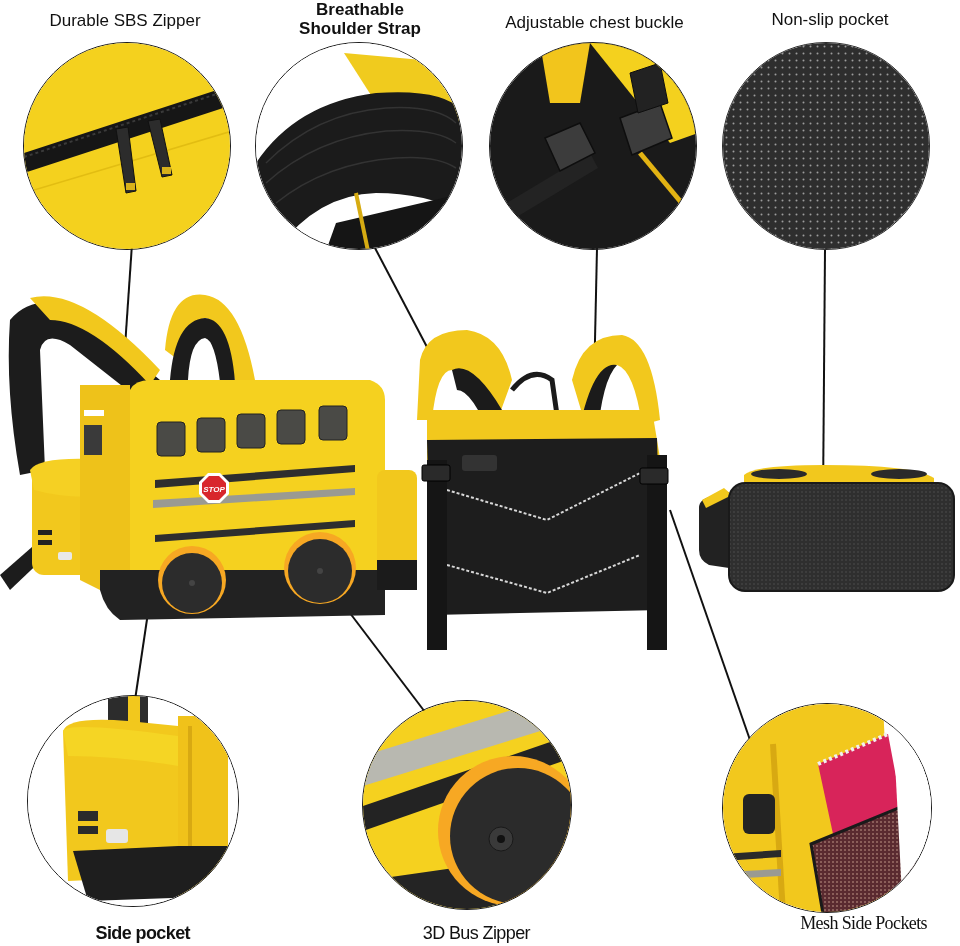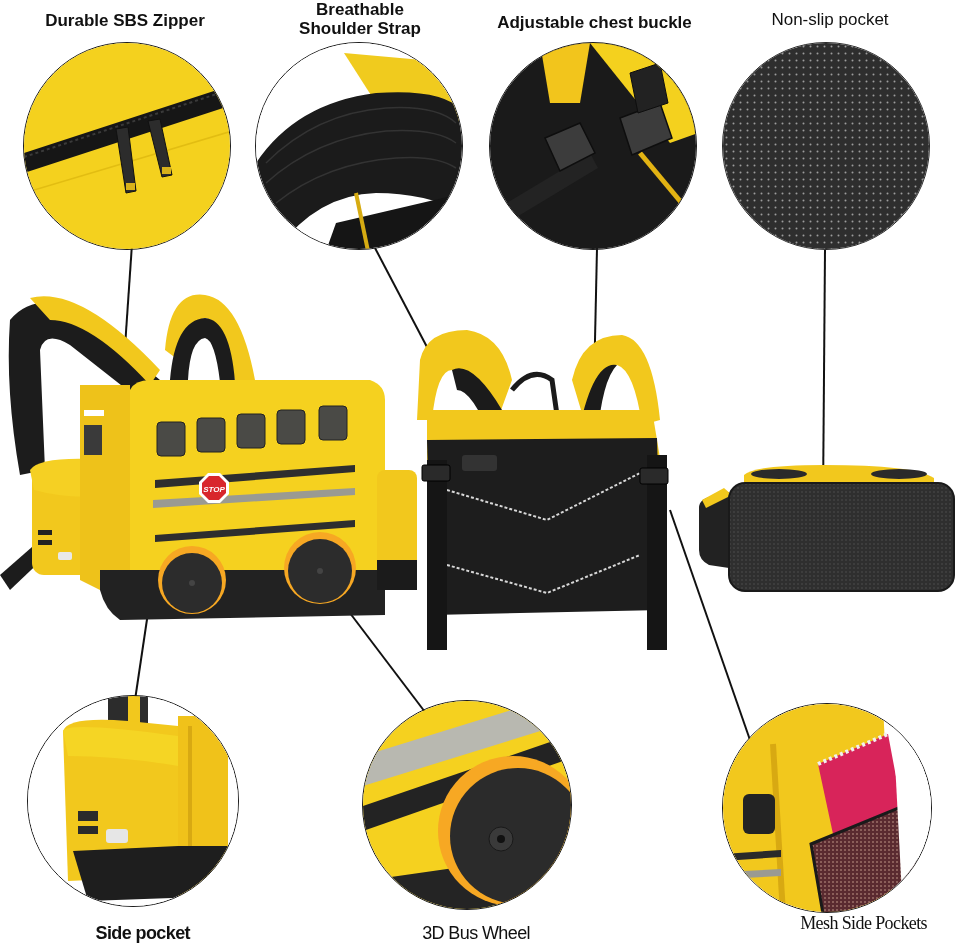--- a/index.html
+++ b/index.html
@@ -1,37 +1,37 @@
 <!DOCTYPE html>
 <html><head>
 <meta charset="utf-8">
 <style>
   html, body { margin: 0; padding: 0; background: #ffffff; }
   body { width: 960px; height: 946px; position: relative; overflow: hidden; font-family: "Liberation Sans", sans-serif; }
-  .label { position: absolute; color: #111; text-align: center; font-weight: 700; font-size: 17px; line-height: 19px; white-space: nowrap; }
+  .label { position: absolute; color: #111; text-align: center; font-weight: 400; font-size: 17px; line-height: 19px; white-space: nowrap; }
   .label.normal { font-weight: 400; }
   .label.narrow { font-size: 18px; letter-spacing: -0.6px; font-family: "Liberation Sans", sans-serif; text-align: right; }
   .circle { position: absolute; border-radius: 50%; overflow: hidden; border: 1.5px solid #1a1a1a; box-sizing: border-box; }
   svg { display: block; }
   .leader { position: absolute; left: 0; top: 0; pointer-events: none; }
   .product { position: absolute; }
 </style>
 </head>
 <body>
 
 <div class="label" style="left:30px; top:11px; width:190px;">Durable SBS Zipper</div>
 <div class="label normal" style="left:285px; top:0px; width:150px; font-weight:700;">
   <div>Breathable</div>
   <div>Shoulder Strap</div>
 </div>
 <div class="label" style="left:472px; top:13px; width:245px;">Adjustable chest buckle</div>
 <div class="label normal" style="left:745px; top:10px; width:170px; font-weight:400;">Non-slip pocket</div>
 
 <div class="label narrow" style="left:50px; top:924px; width:140px; font-weight:700;">Side pocket</div>
-<div class="label narrow" style="left:380px; top:924px; width:150px; font-weight:400;">3D Bus Wheel</div>
+<div class="label narrow" style="left:380px; top:924px; width:150px; font-weight:400;">3D Bus Zipper</div>
 <div class="label narrow" style="left:722px; top:914px; width:205px; font-weight:400;font-family:Liberation Serif, serif;">Mesh Side Pockets</div>
 
 <svg class="leader" width="960" height="946" viewBox="0 0 960 946">
   <g stroke="#111" stroke-width="2" fill="none">
     <line x1="132" y1="244" x2="120" y2="420"></line>
     <line x1="375" y1="248" x2="438" y2="368"></line>
     <line x1="597" y1="248" x2="593" y2="432"></line>
     <line x1="825" y1="250" x2="823" y2="500"></line>
     <line x1="160" y1="532" x2="135" y2="700"></line>
     <line x1="312" y1="563" x2="425" y2="712"></line>

